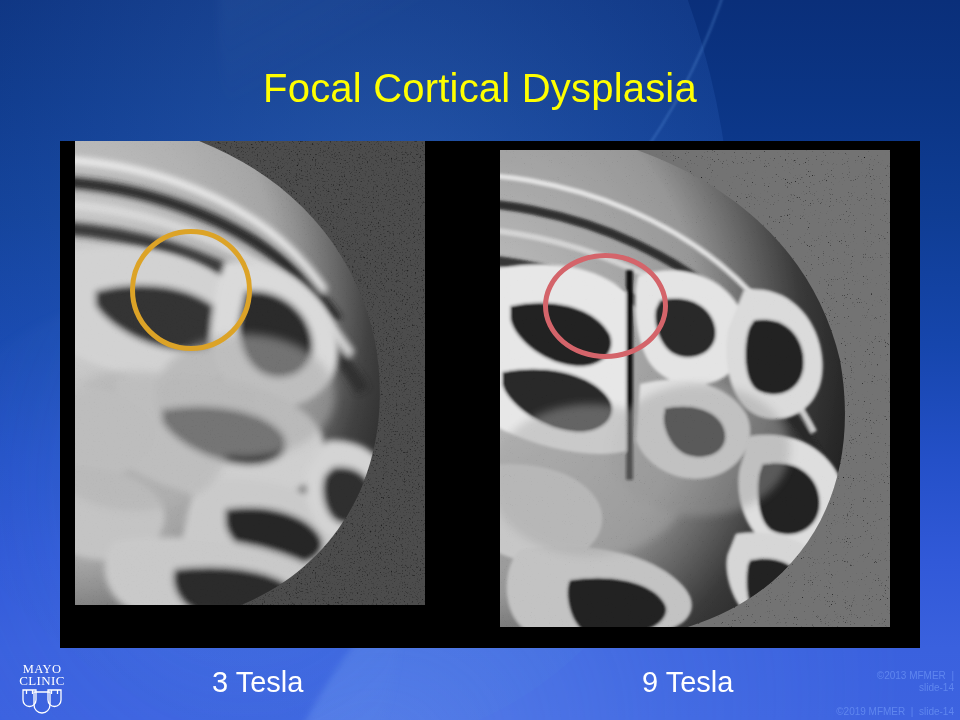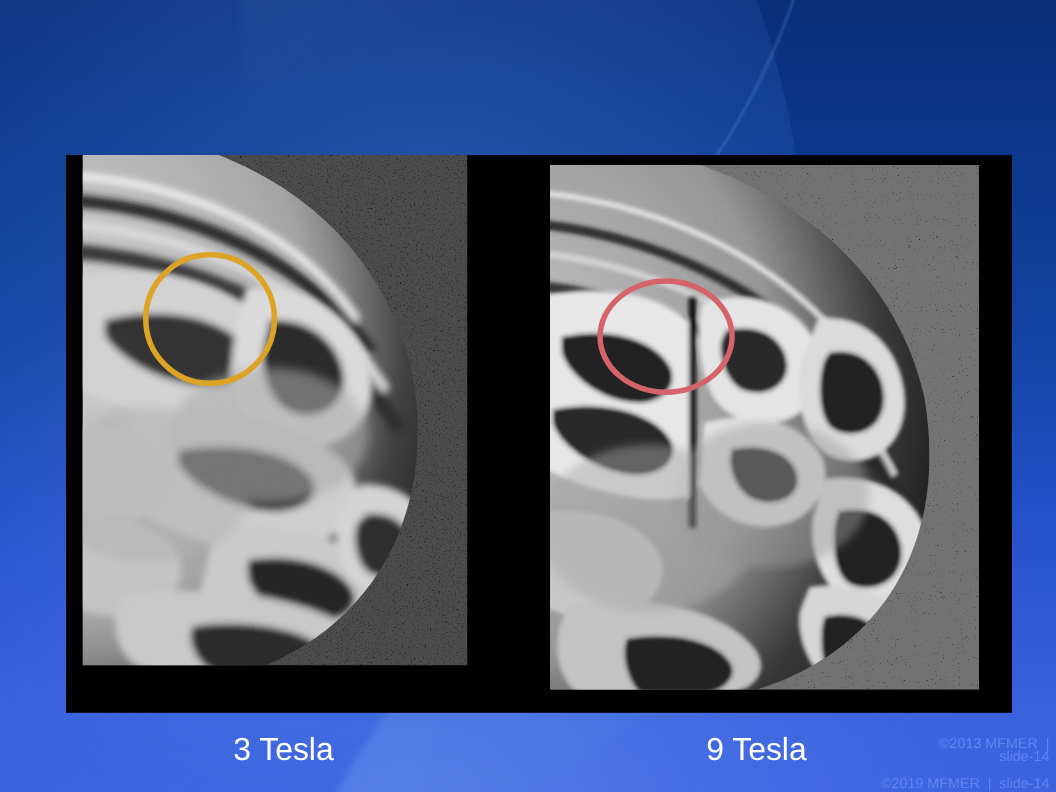--- a/index.html
+++ b/index.html
@@ -172,21 +172,21 @@
     top: 659px;
     width: 56px;
     height: 56px;
   }
   #logo svg { display: block; }
 
   
   .copy {
     position: absolute;
     color: #6b8df0;
-    font-size: 13px;
+    font-size: 10px;
     line-height: 12px;
     white-space: pre;
   }
   #copy-2013 {
     right: 6px;
     top: 670px;
     text-align: right;
     color: #5f86ef;
   }
   #copy-2019 {
@@ -200,20 +200,21 @@
 <body>
 
 <div id="slide">
 
   <div class="swoosh swoosh-a"></div>
   <div class="swoosh swoosh-b"></div>
   <div class="swoosh swoosh-c"></div>
   <div class="swoosh swoosh-d"></div>
   <div class="swoosh swoosh-e"></div>
 
+  <div id="title">Focal Cortical Dysplasia</div>
 
   <div id="panel">
 
     <div class="mri" id="mri-3t">
       <svg class="mri-canvas" viewBox="0 0 350 464" preserveAspectRatio="none">
         <defs>
           <filter id="n3t" x="0" y="0" width="100%" height="100%">
             <feTurbulence type="fractalNoise" baseFrequency="0.62" numOctaves="3" seed="7" result="t"></feTurbulence>
             <feColorMatrix in="t" type="matrix" values="0 0 0 0 0.5  0 0 0 0 0.5  0 0 0 0 0.5  0.9 0.9 0.9 0 -0.25" result="g"></feColorMatrix>
           </filter>
@@ -354,18 +355,31 @@
     </div>
 
   </div>
 
   <div class="roi" id="roi-3t"></div>
   <div class="roi" id="roi-7t"></div>
 
   <div class="caption" id="cap-3t">3 Tesla</div>
   <div class="caption" id="cap-7t">9 Tesla</div>
 
+  <div id="logo">
+    <svg width="56" height="56" viewBox="0 0 56 56">
+      <text x="28" y="14" text-anchor="middle" fill="#ffffff" font-family="'Liberation Serif', serif" font-size="12.5" letter-spacing="0.4">MAYO</text>
+      <text x="28" y="26" text-anchor="middle" fill="#ffffff" font-family="'Liberation Serif', serif" font-size="13" letter-spacing="0.4">CLINIC</text>
+      <g fill="none" stroke="#ffffff" stroke-width="1.3">
+        <path d="M 9,31 L 22,31 L 22,41 A 6.5,6.5 0 0 1 9,41 Z"></path>
+        <path d="M 34,31 L 47,31 L 47,41 A 6.5,6.5 0 0 1 34,41 Z"></path>
+        <path d="M 20,33 L 36,33 L 36,46 A 8,8 0 0 1 20,46 Z"></path>
+        <path d="M 12.5,31 L 12.5,35 M 18.5,31 L 18.5,35"></path>
+        <path d="M 37.5,31 L 37.5,35 M 43.5,31 L 43.5,35"></path>
+      </g>
+    </svg>
+  </div>
 
   <div class="copy" id="copy-2013">©2013 MFMER  |
 slide-14</div>
   <div class="copy" id="copy-2019">©2019 MFMER  |  slide-14</div>
 
 </div>
 
 </body></html>

